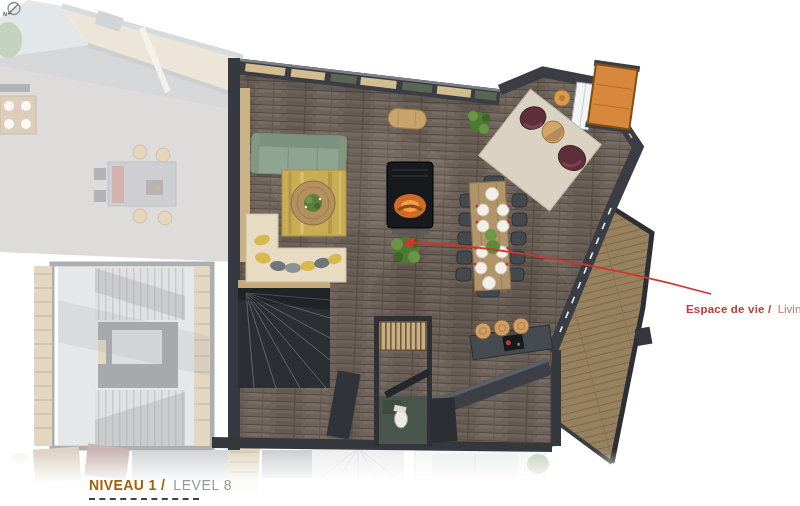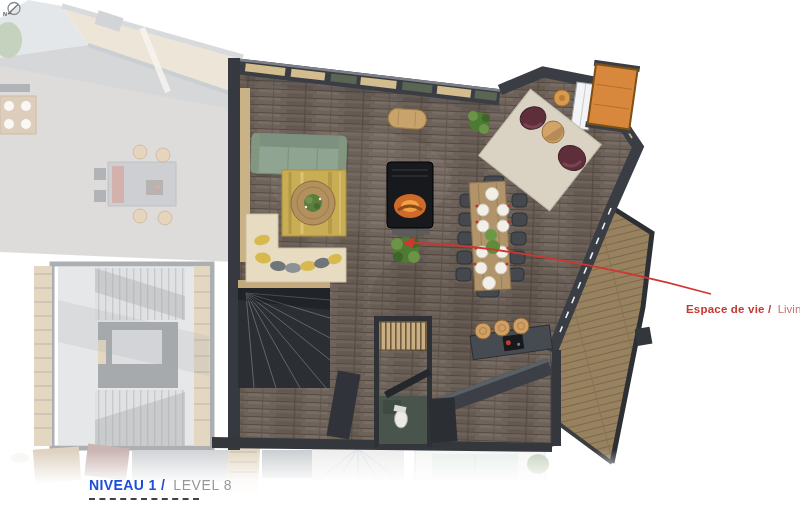--- a/index.html
+++ b/index.html
@@ -3,21 +3,21 @@
 <meta charset="utf-8">
 <style>
   html,body{margin:0;padding:0;background:#fff;}
   .canvas{position:relative;width:800px;height:506px;background:#ffffff;overflow:hidden;
           font-family:"Liberation Sans", sans-serif;}
   .canvas svg{position:absolute;left:0;top:0;}
   .annotation{position:absolute;left:666px;top:303px;font-size:11.5px;white-space:nowrap;}
   .annotation .fr{font-weight:bold;color:#c23a32;letter-spacing:.2px;padding-left:20px;}
   .annotation .en{font-weight:400;color:#d0716a;margin-left:3px;}
   .level-label{position:absolute;left:89px;top:477px;font-size:14px;white-space:nowrap;}
-  .level-label .fr{font-weight:bold;color:#1d4ed8;letter-spacing:.4px;}
+  .level-label .fr{font-weight:bold;color:#a16207;letter-spacing:.4px;}
   .level-label .en{font-weight:400;color:#96999c;margin-left:4px;letter-spacing:.6px;}
   .level-dashes{position:absolute;left:89px;top:498px;width:110px;height:0;
                 border-top:2px dashed #3f4347;}
   .north{position:absolute;left:201px;top:480px;width:26px;height:18px;}
 </style>
 </head>
 <body>
 
 <div class="canvas">
 

